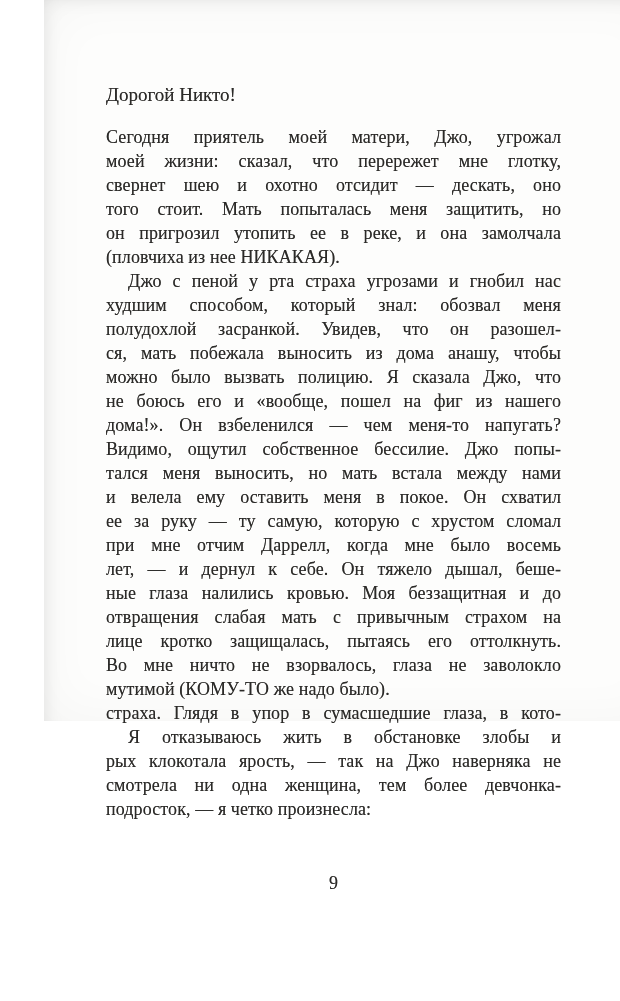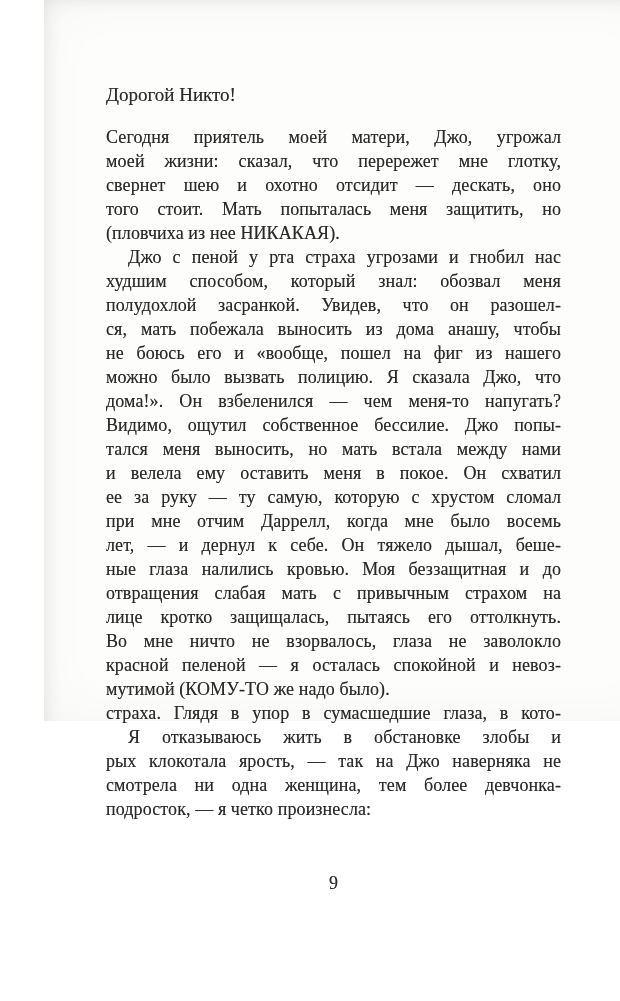--- a/index.html
+++ b/index.html
@@ -74,41 +74,41 @@
 
 <div class="sheet">
   <div class="content">
     <div class="salutation">Дорогой Никто!</div>
     <div id="paragraphs">
         <div class="paragraph">
           <div class="line">Сегодня приятель моей матери, Джо, угрожал</div>
           <div class="line">моей жизни: сказал, что перережет мне глотку,</div>
           <div class="line">свернет шею и охотно отсидит — дескать, оно</div>
           <div class="line">того стоит. Мать попыталась меня защитить, но</div>
+          <div class="line">он пригрозил утопить ее в реке, и она замолчала</div>
           <div class="line para-end">(пловчиха из нее НИКАКАЯ).</div>
         </div>
         <div class="paragraph">
           <div class="line indent">Джо с пеной у рта страха угрозами и гнобил нас</div>
           <div class="line">худшим способом, который знал: обозвал меня</div>
           <div class="line">полудохлой засранкой. Увидев, что он разошел-</div>
           <div class="line">ся, мать побежала выносить из дома анашу, чтобы</div>
+          <div class="line">можно было вызвать полицию. Я сказала Джо, что</div>
           <div class="line">не боюсь его и «вообще, пошел на фиг из нашего</div>
-          <div class="line">можно было вызвать полицию. Я сказала Джо, что</div>
           <div class="line">дома!». Он взбеленился — чем меня-то напугать?</div>
           <div class="line">Видимо, ощутил собственное бессилие. Джо попы-</div>
           <div class="line">тался меня выносить, но мать встала между нами</div>
           <div class="line">и велела ему оставить меня в покое. Он схватил</div>
           <div class="line">ее за руку — ту самую, которую с хрустом сломал</div>
           <div class="line">при мне отчим Даррелл, когда мне было восемь</div>
           <div class="line">лет, — и дернул к себе. Он тяжело дышал, беше-</div>
           <div class="line">ные глаза налились кровью. Моя беззащитная и до</div>
           <div class="line">отвращения слабая мать с привычным страхом на</div>
           <div class="line">лице кротко защищалась, пытаясь его оттолкнуть.</div>
           <div class="line">Во мне ничто не взорвалось, глаза не заволокло</div>
-          <div class="line">красной пеленой — я осталась спокойной и невоз-</div>
           <div class="line para-end">мутимой (КОМУ-ТО же надо было).</div>
         </div>
         <div class="paragraph">
           <div class="line">страха. Глядя в упор в сумасшедшие глаза, в кото-</div>
           <div class="line indent">Я отказываюсь жить в обстановке злобы и</div>
           <div class="line">рых клокотала ярость, — так на Джо наверняка не</div>
           <div class="line">смотрела ни одна женщина, тем более девчонка-</div>
           <div class="line para-end">подросток, — я четко произнесла:</div>
         </div>
       </div>

